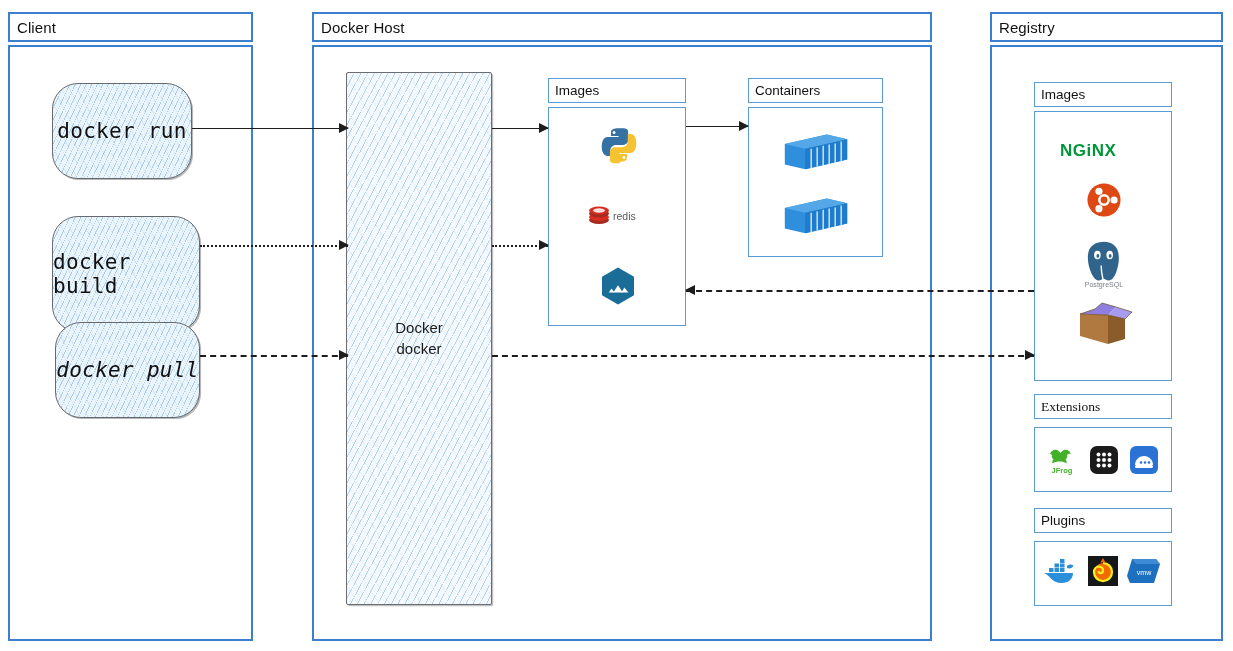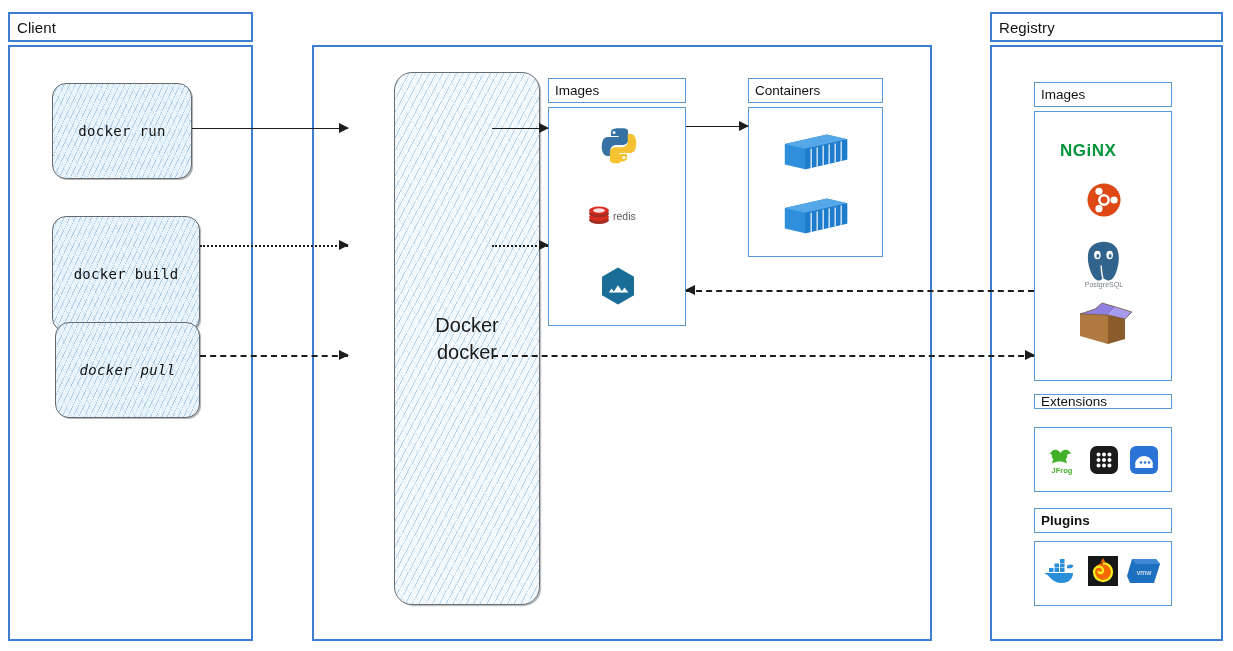--- a/index.html
+++ b/index.html
@@ -53,70 +53,68 @@
     box-sizing:border-box;
     border:1.4px solid #5b9bd5;
     background:#ffffff;
   }
 
   
   .cmd{
     position:absolute;
     box-sizing:border-box;
     border:1.4px solid #666a6e;
-    border-radius:14px;
+    border-radius:26px;
     background-color:#eaf4fb;
     background-image:
       repeating-linear-gradient(115deg,
         rgba(120,170,215,.55) 0px,
         rgba(120,170,215,.55) .7px,
         rgba(255,255,255,0) .7px,
         rgba(255,255,255,0) 5px),
       repeating-linear-gradient(62deg,
         rgba(150,190,225,.30) 0px,
         rgba(150,190,225,.30) .6px,
         rgba(255,255,255,0) .6px,
         rgba(255,255,255,0) 7px);
     display:flex;
     align-items:center;
     justify-content:center;
     font-family:"DejaVu Sans Mono","Liberation Mono",monospace;
-    font-size:14px;
+    font-size:21px;
     color:#111;
     letter-spacing:.3px;
     box-shadow:1.5px 1.5px 0 -0.4px rgba(90,95,100,.45);
-    text-align:center;
   }
 
   .daemon{
     position:absolute;
     box-sizing:border-box;
     border:1.6px solid #6a6e72;
-    border-radius:18px;
+    border-radius:2px;
     background-color:#f3f9fd;
     background-image:
       repeating-linear-gradient(118deg,
         rgba(120,170,215,.50) 0px,
         rgba(120,170,215,.50) .8px,
         rgba(255,255,255,0) .8px,
         rgba(255,255,255,0) 6px),
       repeating-linear-gradient(58deg,
         rgba(150,190,225,.22) 0px,
         rgba(150,190,225,.22) .6px,
         rgba(255,255,255,0) .6px,
         rgba(255,255,255,0) 9px);
     display:flex;
     align-items:center;
     justify-content:center;
     text-align:center;
-    font-size:20px;
+    font-size:15px;
     line-height:1.35;
     color:#1a1a1a;
     box-shadow:1.6px 1.6px 0 -0.4px rgba(90,95,100,.40);
-    margin-left:48px;
   }
   .daemon span{display:block;}
 
   
   .conn{position:absolute;height:0;}
   .conn .ln{
     position:absolute;left:0;top:0;height:0;width:100%;
     border-top-width:1.6px;
     border-top-color:#1d1d1d;
   }
@@ -149,20 +147,23 @@
   <div class="cmd" style="left:52px;top:83px;width:140px;height:96px;">
     <span>docker run</span>
   </div>
   <div class="cmd" style="left:52px;top:216px;width:148px;height:116px;">
     <span>docker build</span>
   </div>
   <div class="cmd" style="left:55px;top:322px;width:145px;height:96px;font-style:italic;">
     <span>docker pull</span>
   </div>
 
+  <div class="panel-title" style="left:312px;top:12px;width:620px;height:30px;">
+    <span>Docker Host</span>
+  </div>
   <div class="panel-body" style="left:312px;top:45px;width:620px;height:596px;"></div>
 
   <div class="daemon" style="left:346px;top:72px;width:146px;height:533px;">
     <div>
       <span>Docker</span>
       <span>docker</span>
     </div>
   </div>
 
   <div class="sub-title" style="left:548px;top:78px;width:138px;height:25px;">
@@ -282,21 +283,21 @@
   <div class="ico" style="left:1073px;top:300px;width:62px;height:48px;">
     <svg width="62" height="48" viewBox="0 0 124 96">
       <polygon points="14,28 44,18 58,6 86,14 70,30" fill="#8f7fe0"></polygon>
       <polygon points="70,30 86,14 118,24 104,38" fill="#a79bf0"></polygon>
       <polygon points="14,28 70,30 70,88 14,72" fill="#b0793f"></polygon>
       <polygon points="70,30 104,38 104,78 70,88" fill="#8a5c2c"></polygon>
       <polygon points="14,28 70,30 104,38 118,24 86,14 58,6 44,18" fill="none" stroke="#6b4a22" stroke-width="1.4"></polygon>
     </svg>
   </div>
 
-  <div class="sub-title" style="left:1034px;top:394px;width:138px;height:15px;">
+  <div class="sub-title" style="left:1034px;top:394px;width:138px;height:25px;font-family:Liberation Serif, serif;">
     <span>Extensions</span>
   </div>
   <div class="sub-body" style="left:1034px;top:427px;width:138px;height:65px;"></div>
 
   <div class="ico" style="left:1046px;top:444px;width:32px;height:32px;">
     <svg width="32" height="32" viewBox="0 0 64 64">
       <g fill="#43b02a">
         <path d="M8 20c2-6 8-10 14-8 3 1 5 3 7 6 2-3 4-5 7-6 6-2 12 2 14 8-3-1-6 0-8 2 1 3 0 7-3 9 2 2 3 5 2 8-4-3-9-4-14-4s-10 1-14 4c-1-3 0-6 2-8-3-2-4-6-3-9-2-2-5-3-8-2z"></path>
         <text x="32" y="58" text-anchor="middle" font-family="Liberation Sans, sans-serif" font-size="15" font-weight="bold" fill="#43b02a">JFrog</text>
       </g>
@@ -324,21 +325,21 @@
       <path d="M10 38c0-10 8-18 18-18s18 8 18 18z" fill="#ffffff"></path>
       <rect x="10" y="38" width="36" height="6" rx="3" fill="#ffffff"></rect>
       <g fill="#2a72d4">
         <circle cx="22" cy="33" r="2.6"></circle>
           <circle cx="30" cy="33" r="2.6"></circle>
           <circle cx="38" cy="33" r="2.6"></circle>
       </g>
     </svg>
   </div>
 
-  <div class="sub-title" style="left:1034px;top:508px;width:138px;height:25px;font-weight:bold;">
+  <div class="sub-title" style="left:1034px;top:508px;width:138px;height:25px;">
     <span>Plugins</span>
   </div>
   <div class="sub-body" style="left:1034px;top:541px;width:138px;height:65px;"></div>
 
   <div class="ico" style="left:1042px;top:558px;width:38px;height:30px;">
     <svg width="38" height="30" viewBox="0 0 76 60">
       <g fill="#2a8fd8">
         <rect x="14" y="20" width="9" height="8"></rect>
           <rect x="25" y="20" width="9" height="8"></rect>
         <rect x="36" y="20" width="9" height="8"></rect>

